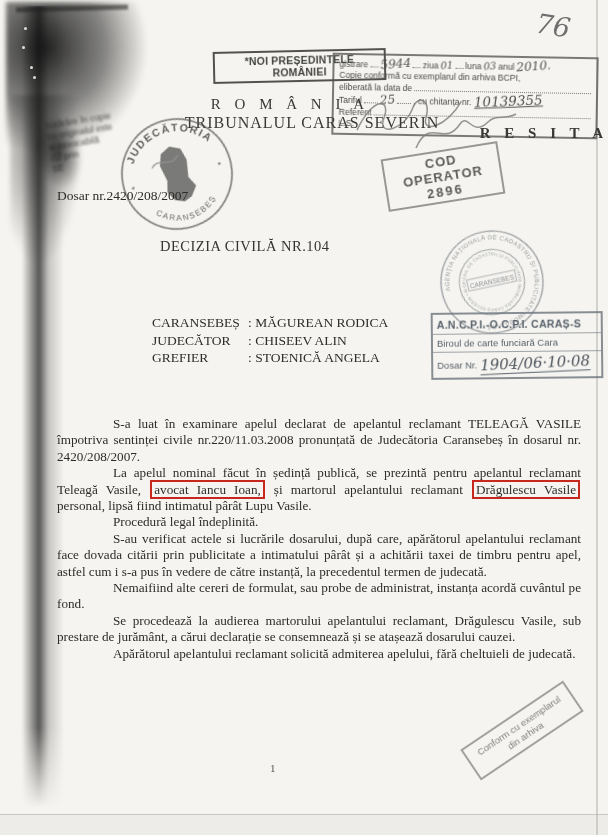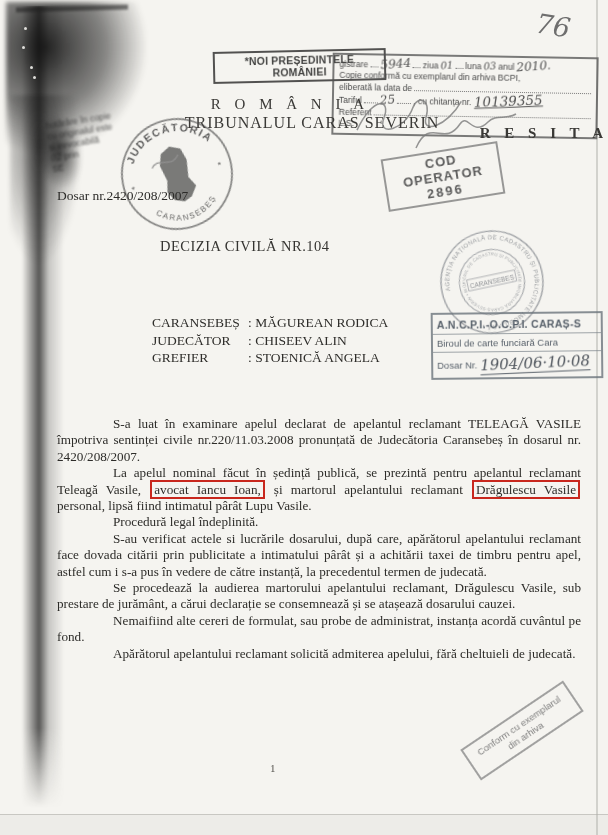--- a/index.html
+++ b/index.html
@@ -253,22 +253,22 @@
       <span>Dosar Nr.</span>
       <span class="hw">1904/06·10·08</span>
     </div>
   </div>
 
   <div class="abs body-text">
     <p>S-a luat în examinare apelul  declarat de apelantul reclamant TELEAGĂ VASILE împotriva sentinței civile nr.220/11.03.2008 pronunțată de Judecătoria Caransebeș în dosarul nr. 2420/208/2007.</p>
     <p><span>La apelul nominal făcut în ședință publică, se prezintă pentru apelantul reclamant Teleagă Vasile, </span><span class="redbox">avocat Iancu Ioan,</span><span> și martorul apelantului reclamant </span><span class="redbox">Drăgulescu Vasile</span><span> personal, lipsă fiind intimatul pârât Lupu Vasile.</span></p>
     <p>Procedură legal îndeplinită.</p>
     <p>S-au verificat actele si lucrările dosarului, după care, apărătorul apelantului reclamant face dovada citării prin publicitate a intimatului pârât și a achitării taxei de timbru pentru apel, astfel cum i s-a pus în vedere de către instanță, la precedentul termen de judecată.</p>
+    <p>Nemaifiind alte cereri de formulat, sau probe de administrat, instanța acordă cuvântul pe fond.</p>
     <p>Se procedează la audierea martorului apelantului reclamant, Drăgulescu Vasile, sub prestare de jurământ, a cărui declarație se consemnează și se atașează dosarului cauzei.</p>
-    <p>Nemaifiind alte cereri de formulat, sau probe de administrat, instanța acordă cuvântul pe fond.</p>
     <p>Apărătorul apelantului reclamant solicită admiterea apelului, fără cheltuieli de judecată.</p>
   </div>
 
   <div class="abs page-num">1</div>
 
   <div class="abs conform">
     <div>Conform cu exemplarul</div>
     <div>din arhiva</div>
   </div>
 

